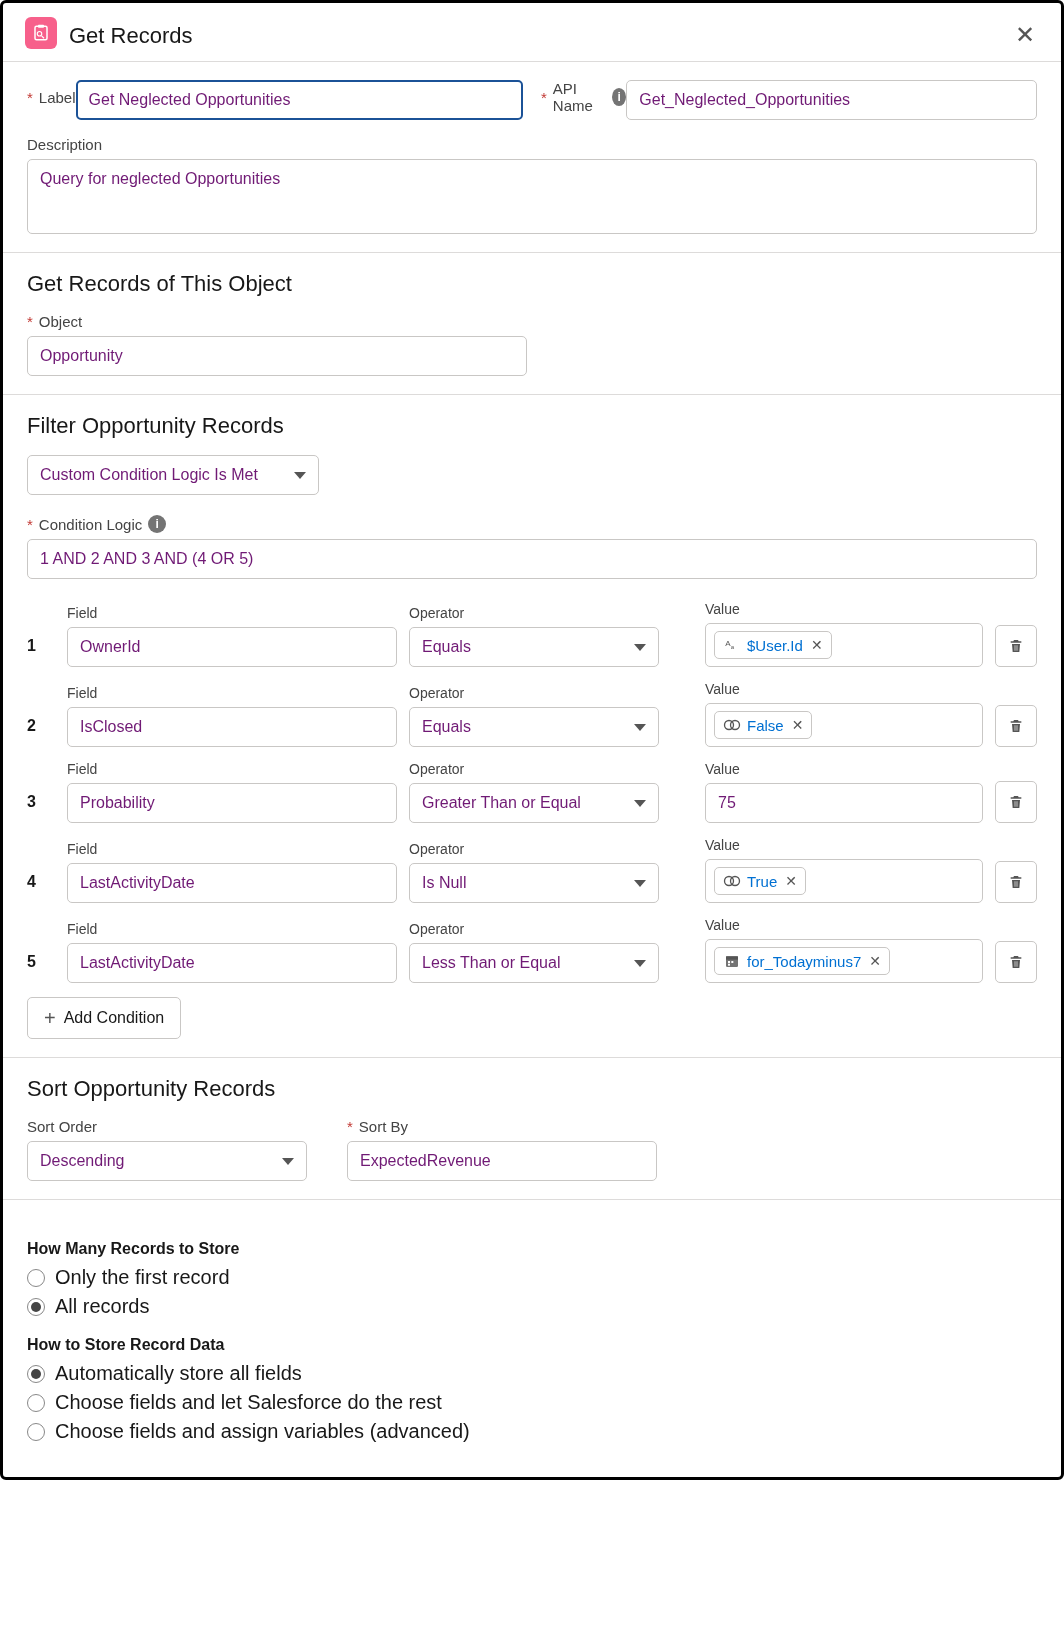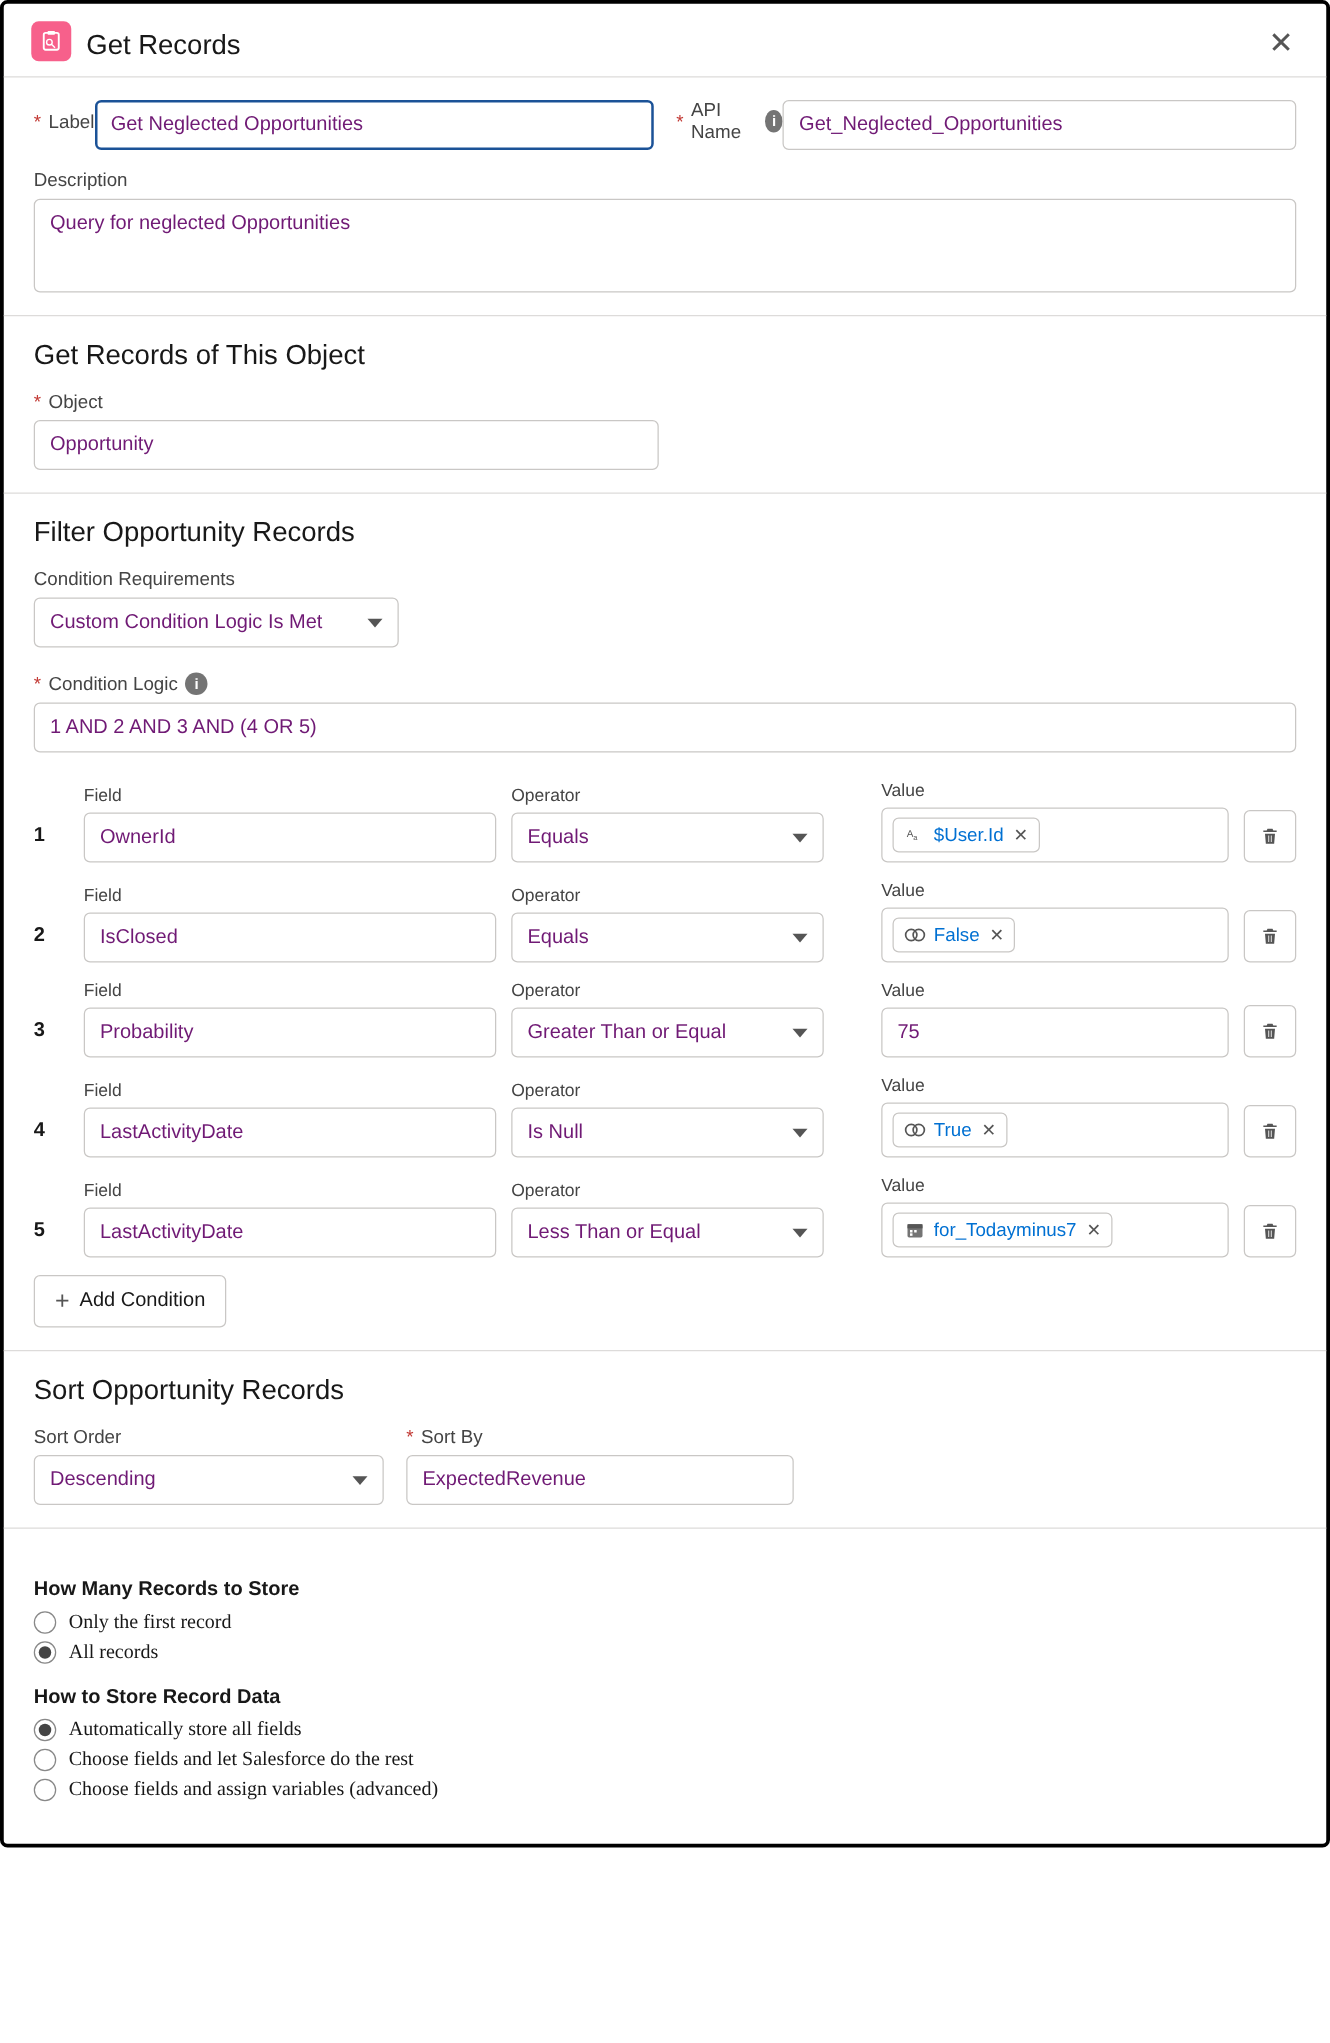--- a/index.html
+++ b/index.html
@@ -143,35 +143,34 @@
     cursor:pointer;
     background:#fff;
   }
   .plus { font-size: 20px; color:#555; line-height:1; }
   .info-icon {
     width:18px; height:18px; border-radius:50%;
     background:#747474;
     color:#fff; font-size:12px; font-weight:bold;
     display:inline-flex; align-items:center; justify-content:center;
   }
-  .sort-row { display:flex; gap: 18px; }
+  .sort-row { display:flex; gap: 40px; }
   .sort-col1 { width: 280px; }
   .sort-col2 { width: 310px; }
   .question {
     font-size: 16px;
     font-weight: 700;
     margin: 12px 0 8px 0;
   }
   .radio-row {
     display:flex;
     align-items:center;
     gap:10px;
-    font-size:16px;
+    font-size:20px;
     margin: 6px 0;
-    font-family: Liberation Serif, serif;
   }
   .radio {
     width:18px; height:18px; border-radius:50%;
     border:1px solid #888;
     display:inline-flex; align-items:center; justify-content:center;
   }
   .radio.sel::after {
     content:""; width:10px; height:10px; border-radius:50%; background:#444;
   }
   .trash-icon { width:16px; height:16px; }
@@ -215,21 +214,20 @@
 
   <div class="section">
     <div class="section-title">Get Records of This Object</div>
     <div class="label req">Object</div>
     <div class="input" style="width:500px">Opportunity</div>
   </div>
 
   <div class="section">
     <div class="section-title">Filter Opportunity Records</div>
 
-    <div class="label">Condition Requirements</div>
     <div class="select" style="width:292px">
       <span>Custom Condition Logic Is Met</span>
       <span class="caret"></span>
     </div>
 
     <div style="height:20px"></div>
     <div class="label req">
       <span>Condition Logic</span>
       <span class="info-icon">i</span>
     </div>

